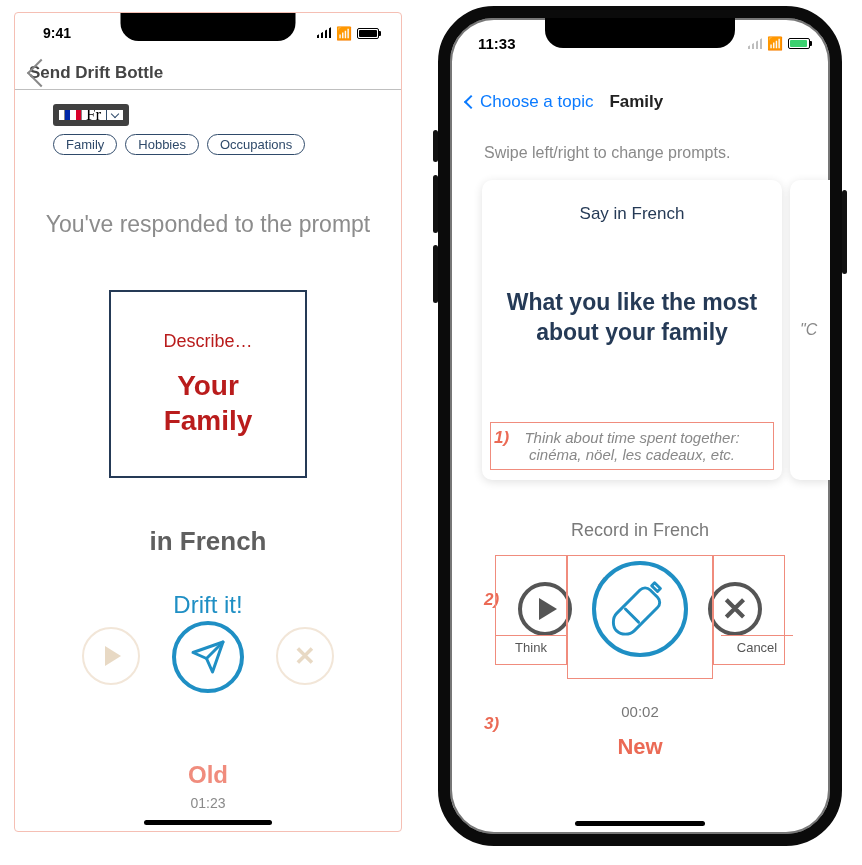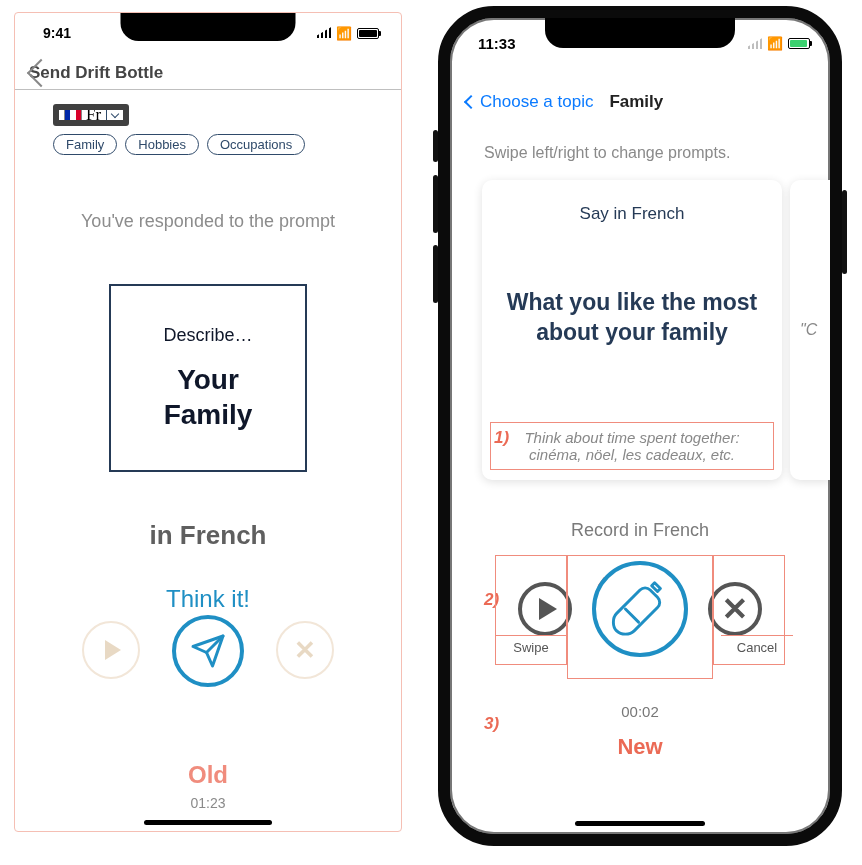--- a/index.html
+++ b/index.html
@@ -104,29 +104,29 @@
   .chip {
     border: 1px solid #2f4a6a; color: #2f4a6a;
     border-radius: 12px; padding: 2px 12px;
     font-size: 13px;
     cursor: pointer;
   }
   .respond-msg {
     text-align: center;
     margin-top: 56px;
     color: #8c8c8c;
-    font-size: 18px;
+    font-size: 23px;
   }
   .prompt-box-old {
     width: 198px; height: 188px;
     border: 2px solid #253a56;
     margin: 52px auto 0;
     display: flex; flex-direction: column;
     align-items: center; justify-content: center;
-    color: #0f172a;
+    color: #b91c1c;
   }
   .prompt-box-old .desc { font-size: 18px; margin-bottom: 16px;}
   .prompt-box-old .big { font-size: 28px; font-weight: 700; text-align: center; line-height: 1.25;}
   .in-french-old {
     text-align: center; margin-top: 48px;
     font-size: 26px; font-weight: 700; color: #5f5f5f;
   }
   .drift-it {
     text-align: center; margin-top: 34px;
     font-size: 24px; color: #1f8fc4;
@@ -352,21 +352,21 @@
   <div class="prompt-box-old">
     <div class="desc">Describe…</div>
     <div class="big">
       <span>Your</span><br>
       <span>Family</span>
     </div>
   </div>
 
   <div class="in-french-old">in French</div>
 
-  <div class="drift-it">Think it!</div>
+  <div class="drift-it">Drift it!</div>
 
   <div class="action-row-old">
     <div class="circle-btn">
       <div class="play-tri-old"></div>
     </div>
     <div class="circle-btn primary-old">
       <svg class="paper-plane" viewBox="0 0 24 24" fill="none" stroke="currentColor" stroke-width="2" stroke-linejoin="round" stroke-linecap="round">
         <path d="M22 2 L11 13"></path>
         <path d="M22 2 L15 22 L11 13 L2 9 Z"></path>
       </svg>
@@ -430,21 +430,21 @@
     <div class="record-label">Record in French</div>
 
     <div class="anno anno2">2)</div>
     <div class="anno anno3">3)</div>
     <div class="anno anno4">4)</div>
 
     <div class="action-strip">
       <div class="strip-outline cell-left"></div>
       <div class="strip-outline cell-mid"></div>
       <div class="strip-outline cell-right"></div>
-      <div class="cell-labels lbl-left">Swipe</div>
+      <div class="cell-labels lbl-left">Think</div>
       <div class="cell-labels lbl-right">Cancel</div>
 
       <div class="action-row-new">
         <div class="circ-new">
           <div class="play-tri-new"></div>
         </div>
         <div class="bottle-btn">
           <svg width="70" height="70" viewBox="0 0 48 48" fill="none" stroke="#1f8fc4" stroke-width="2" stroke-linecap="round" stroke-linejoin="round">
             <path d="M34 6 l4 4 -2 2 -4 -4 z"></path>
             <path d="M32 12 l4 4 c2 2 2 5 0 7 L20 39 c-3 3 -9 3 -12 0 s-3 -9 0 -12 L24 11 c2 -2 5 -2 7 0 z"></path>

